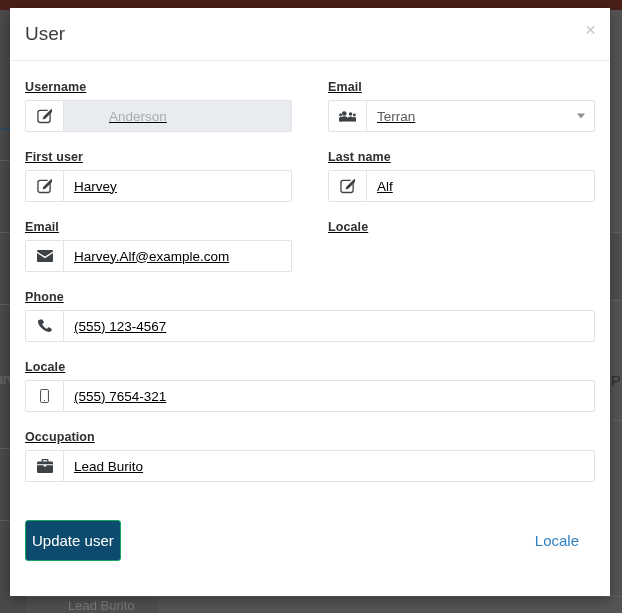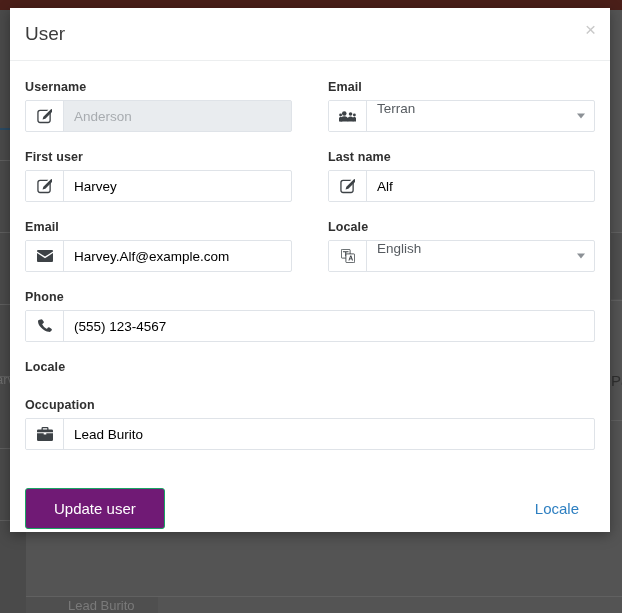--- a/index.html
+++ b/index.html
@@ -56,21 +56,21 @@
     position: absolute;
     background: #4f4f4f;
   }
 
   
   #modal {
     position: absolute;
     left: 10px;
     top: 8px;
     width: 600px;
-    height: 524px;
+    height: 588px;
     background: #ffffff;
     box-shadow: 0 3px 12px rgba(0,0,0,.35);
   }
   #modal-header {
     height: 53px;
     border-bottom: 1px solid #eceeef;
     position: relative;
   }
   #modal-title {
     position: absolute;
@@ -93,20 +93,21 @@
     font-family: "Liberation Sans", sans-serif;
   }
   #modal-body {
     padding: 19px 15px 0 15px;
   }
 
   .row {
     display: flex;
     gap: 36px;
     margin-bottom: 18px;
+    text-decoration: underline;
   }
   .row.single > .field { flex: 1 1 100%; }
   .field { flex: 1 1 0; min-width: 0; }
 
   .field-label {
     display: block;
     font-size: 12.5px;
     font-weight: bold;
     color: #303030;
     margin-bottom: 6px;
@@ -145,28 +146,29 @@
     padding: 0 10px;
     font-size: 13.5px;
     color: #000000;
     background: transparent;
     font-family: "Liberation Sans", sans-serif;
   }
   .input-control::placeholder { color: #a8acb0; }
   .input-group.disabled .input-control {
     background: #e9ecef;
     color: #a8acb0;
+    margin-left: 35px;
   }
 
   .select-wrap {
     flex: 1 1 auto;
     min-width: 0;
     position: relative;
     display: flex;
-    align-items: flex-start;
+    align-items: center;
   }
   .select-value {
     padding: 0 10px;
     font-size: 13.5px;
     color: #565b60;
     white-space: nowrap;
     overflow: hidden;
     text-overflow: ellipsis;
     width: 100%;
   }
@@ -181,26 +183,26 @@
     border-top: 5px solid #8c9196;
   }
 
   #modal-footer {
     padding: 20px 15px 0 15px;
     display: flex;
     align-items: center;
     justify-content: space-between;
   }
   #submit-btn {
-    background: #701a75;
+    background: #0c4a6e;
     border: 1px solid #19a463;
     border-radius: 3px;
     color: #fff;
     font-size: 15px;
-    padding: 11px 28px;
+    padding: 11px 6px;
     cursor: pointer;
     font-family: "Liberation Sans", sans-serif;
   }
   #cancel-link {
     color: #2d7fc1;
     font-size: 15px;
     text-decoration: none;
     margin-right: 16px;
     cursor: pointer;
   }
@@ -318,54 +320,49 @@
               <path d="M0 1.4 8 6.6 16 1.4V1a1 1 0 0 0-1-1H1a1 1 0 0 0-1 1z"></path>
               <path d="M16 3 8 8.2 0 3v8a1 1 0 0 0 1 1h14a1 1 0 0 0 1-1z"></path>
             </svg>
           </span>
           <input class="input-control" type="text" value="Harvey.Alf@example.com" style="">
         </div>
       </div>
 
       <div class="field">
         <label class="field-label">Locale</label>
-        <div class="input-group">
-          <span class="addon">
-            <svg width="14" height="14" viewBox="0 0 16 16">
-              <rect x="0.4" y="0.4" width="10" height="10" rx="1" fill="none" stroke="#3d4246" stroke-width="1"></rect>
-              <path d="M2.2 2.6h6.4v1H6.1v4.6H4.8V3.6H2.2z"></path>
-              <rect x="5.6" y="5.6" width="10" height="10" rx="1" fill="#fff" stroke="#3d4246" stroke-width="1"></rect>
-              <path d="M10.6 7.4h1.2l2 5.6h-1.3l-.4-1.3h-2l-.4 1.3H8.5zm.6 1.5-.7 2h1.4z"></path>
-            </svg>
-          </span>
-          <div class="select-wrap">
-            <span class="select-value">English</span>
-            <span class="caret"></span>
-          </div>
-        </div>
       </div>
     </div>
 
     <div class="row single">
       <div class="field">
         <label class="field-label">Phone</label>
         <div class="input-group">
           <span class="addon">
             <svg width="14" height="14" viewBox="0 0 16 16">
               <path d="M3.1.5a1.4 1.4 0 0 1 1.9.3l1.4 2a1.4 1.4 0 0 1-.2 1.8L5 5.7a.5.5 0 0 0-.1.6 10 10 0 0 0 4.8 4.8.5.5 0 0 0 .6-.1l1.1-1.2a1.4 1.4 0 0 1 1.8-.2l2 1.4a1.4 1.4 0 0 1 .3 2l-.9 1a2.2 2.2 0 0 1-2.4.6C9.6 14.6 6.6 12.9 4 10.3 1.4 7.7-.3 4.7.1 2.3A2.2 2.2 0 0 1 .7 1z"></path>
             </svg>
           </span>
           <input class="input-control" type="text" value="(555) 123-4567" style="">
         </div>
       </div>
     </div>
 
     <div class="row single">
       <div class="field">
         <label class="field-label">Locale</label>
+        <div class="input-group">
+          <span class="addon">
+            <svg width="9" height="14" viewBox="0 0 10 16">
+              <rect x="0.5" y="0.5" width="9" height="15" rx="1.3" fill="none" stroke="#3d4246" stroke-width="1.1"></rect>
+              <circle cx="5" cy="13.2" r="0.7"></circle>
+            </svg>
+          </span>
+          <input class="input-control" type="text" value="(555) 7654-321" style="">
+        </div>
       </div>
     </div>
 
     <div class="row single">
       <div class="field">
         <label class="field-label">Occupation</label>
         <div class="input-group">
           <span class="addon">
             <svg width="16" height="14" viewBox="0 0 16 14">
               <path d="M5.8 0a1.3 1.3 0 0 0-1.3 1.3V2.5H1.3A1.3 1.3 0 0 0 0 3.8v1.5h16V3.8a1.3 1.3 0 0 0-1.3-1.3h-3.2V1.3A1.3 1.3 0 0 0 10.2 0zm0 1.3h4.4v1.2H5.8z"></path>

